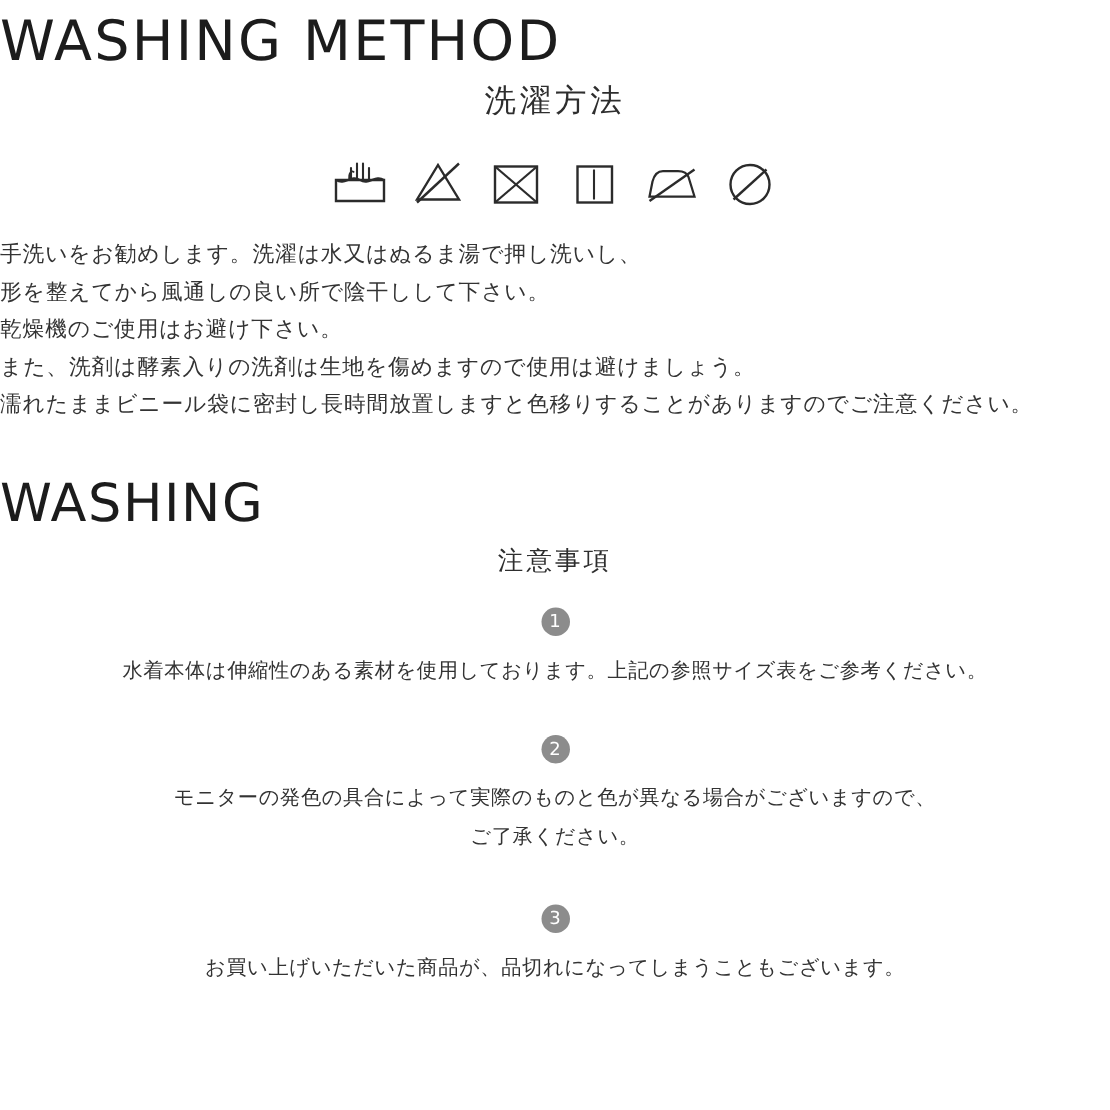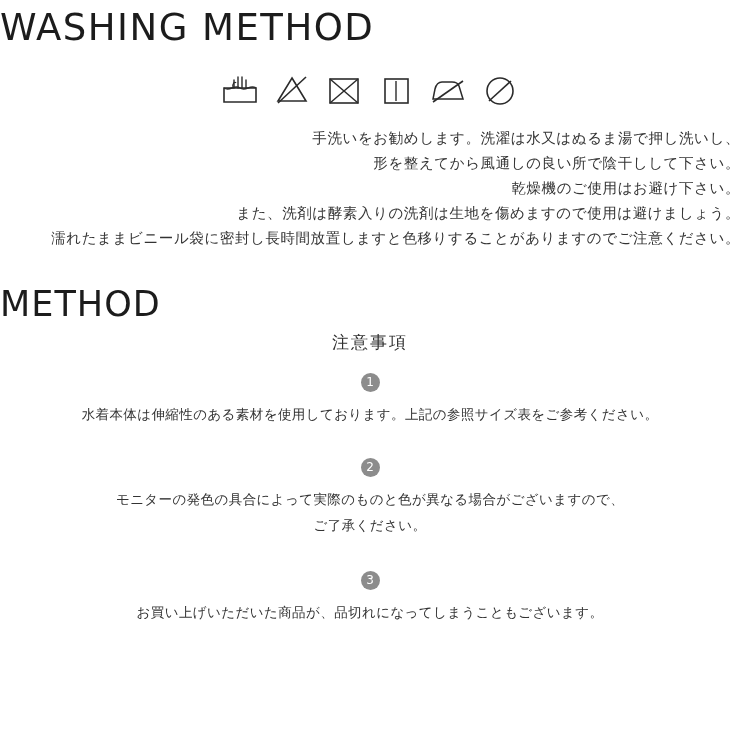--- a/index.html
+++ b/index.html
@@ -59,21 +59,21 @@
     width: 40px;
     height: 40px;
     position: relative;
   }
   .symbol svg {
     display: block;
   }
 
   
   .body-text {
-    text-align: right;
+    text-align: left;
     font-family: "DejaVu Sans", sans-serif;
     font-size: 14.5px;
     line-height: 25px;
     color: #333333;
     letter-spacing: 0.04em;
     margin-top: 14px;
   }
   .body-text .line {
     display: block;
     white-space: nowrap;
@@ -122,20 +122,21 @@
   }
   .spacer-1 { height: 14px; }
   .spacer-2 { height: 16px; }
 </style>
 </head>
 <body>
 
 <div class="page">
 
   <div class="heading-en washing-title">WASHING METHOD</div>
+  <div class="heading-jp">洗濯方法</div>
 
   <div class="symbols">
 
     <span class="symbol">
       <svg width="40" height="40" viewBox="0 0 40 40">
         <path d="M4 18 H36 V32 H4 Z" fill="none" stroke="#2b2b2b" stroke-width="1.6"></path>
         <path d="M4 18 C10 22, 14 14, 20 18 C26 22, 30 14, 36 18" fill="none" stroke="#2b2b2b" stroke-width="1.4"></path>
         <path d="M14 18 L14 10 M18 18 L18 7 M22 18 L22 7 M26 18 L26 10" fill="none" stroke="#2b2b2b" stroke-width="1.4" stroke-linecap="round"></path>
         <path d="M13 18 C12 13, 15 11, 16 13" fill="none" stroke="#2b2b2b" stroke-width="1.2"></path>
       </svg>
@@ -180,21 +181,21 @@
   </div>
 
   <div class="body-text">
     <span class="line">手洗いをお勧めします。洗濯は水又はぬるま湯で押し洗いし、</span>
     <span class="line">形を整えてから風通しの良い所で陰干しして下さい。</span>
     <span class="line">乾燥機のご使用はお避け下さい。</span>
     <span class="line">また、洗剤は酵素入りの洗剤は生地を傷めますので使用は避けましょう。</span>
     <span class="line">濡れたままビニール袋に密封し長時間放置しますと色移りすることがありますのでご注意ください。</span>
   </div>
 
-  <div class="heading-en caution-title">METHOD</div>
+  <div class="heading-en caution-title">WASHING</div>
   <div class="heading-jp caution-jp">注意事項</div>
 
   <div class="note-block">
     <span class="num-badge">1</span>
     <div class="note-text">
       <span class="line">水着本体は伸縮性のある素材を使用しております。上記の参照サイズ表をご参考ください。</span>
     </div>
   </div>
 
   <div class="spacer-1"></div>

